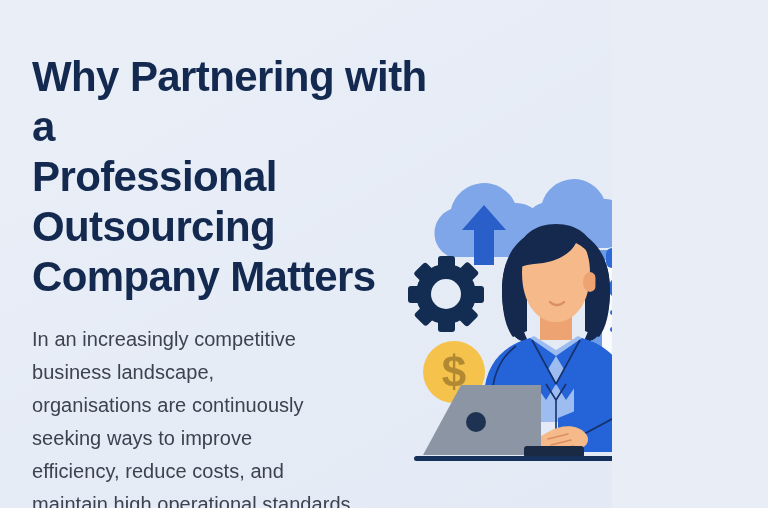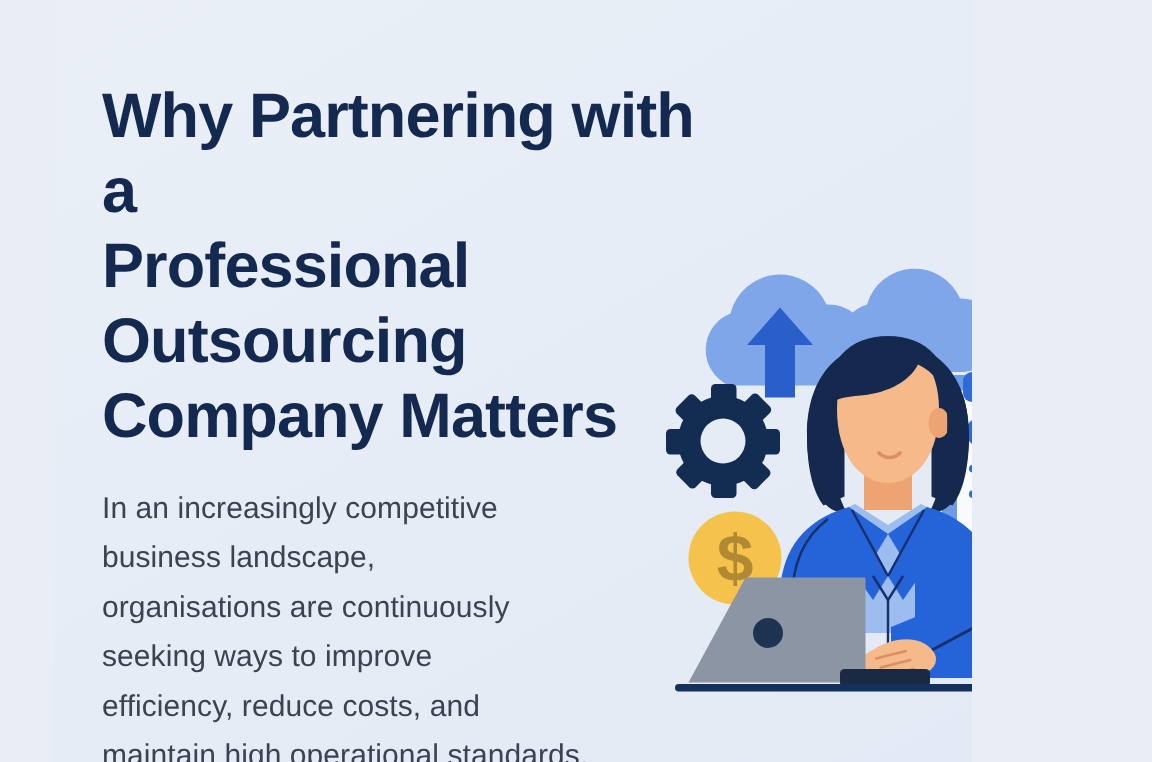--- a/index.html
+++ b/index.html
@@ -12,21 +12,20 @@
     overflow: hidden;
     font-family: "Liberation Sans", sans-serif;
     background: #e8edf6;
   }
   #banner {
     position: relative;
     width: 612px;
     height: 508px;
     background: linear-gradient(150deg, #eaeff7 0%, #e6ecf6 55%, #e4eaf5 100%);
     overflow: hidden;
-    margin-left: 36px;
   }
 
   
   .text-col {
     position: absolute;
     left: 32px;
     top: 52px;
     width: 400px;
   }
   .headline {

